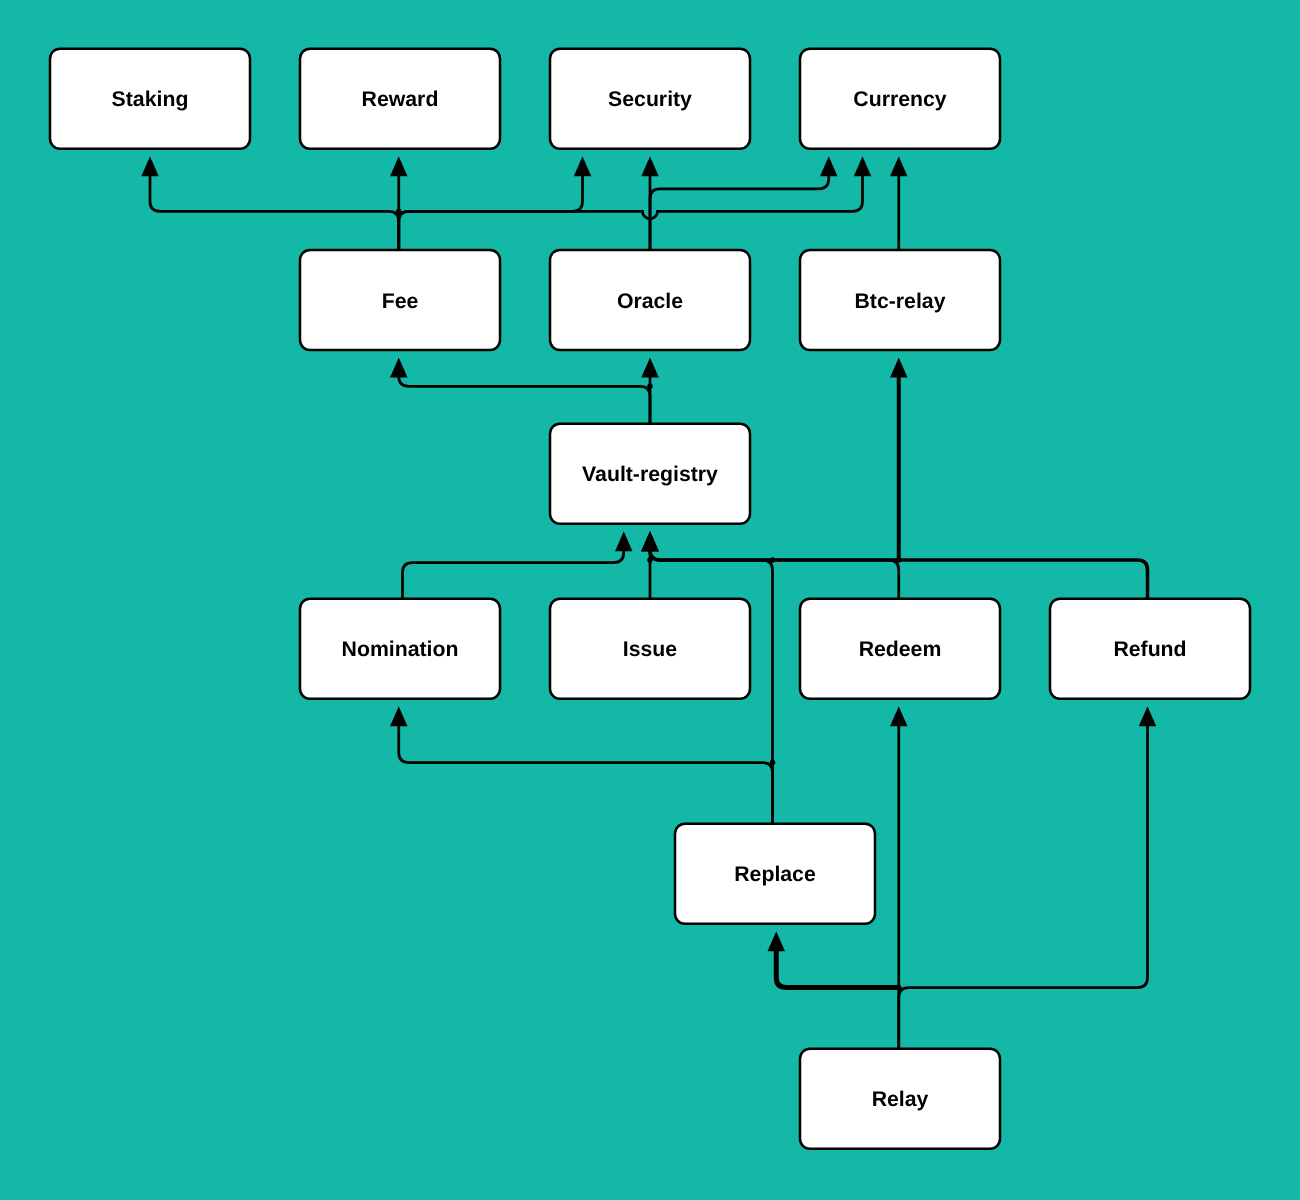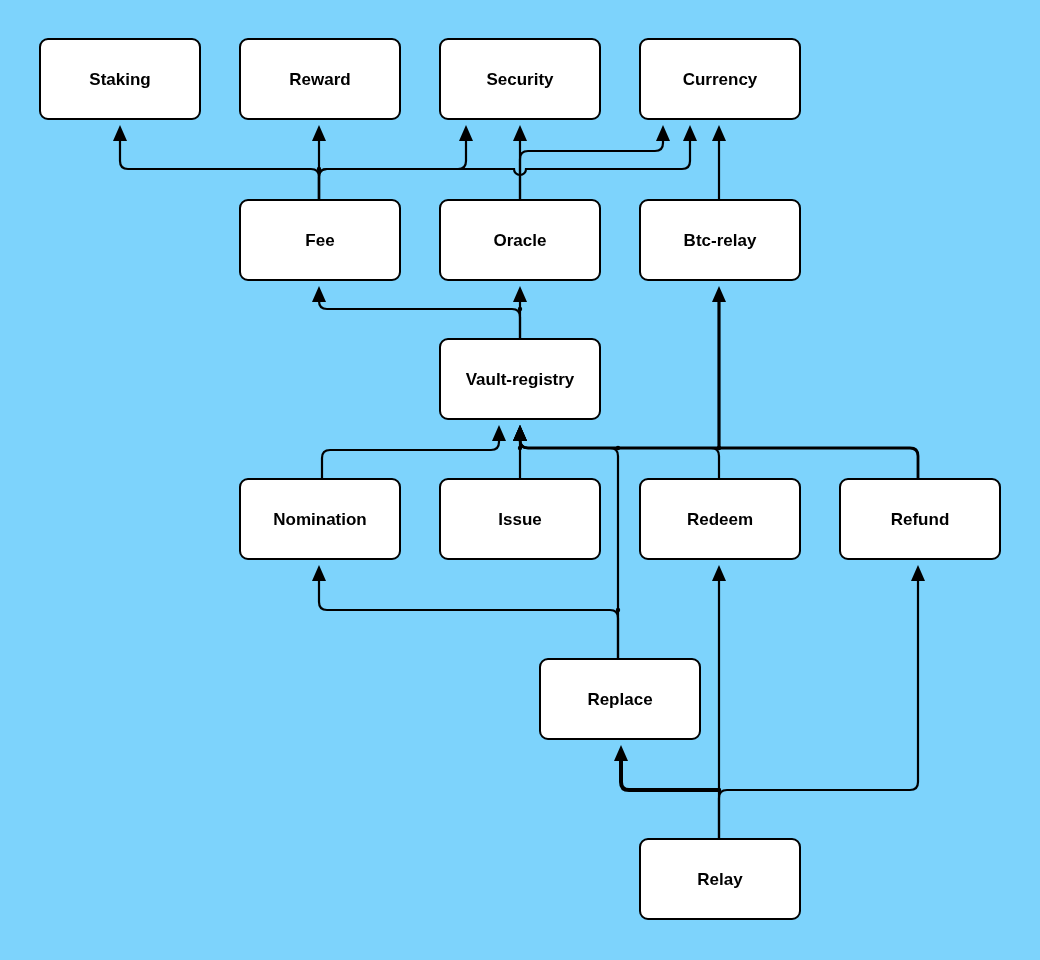--- a/index.html
+++ b/index.html
@@ -5,21 +5,21 @@
   html, body {
     margin: 0;
     padding: 0;
     background: #ffffff;
     font-family: "Liberation Sans", sans-serif;
   }
   .canvas-wrap {
     position: relative;
     width: 1040px;
     height: 960px;
-    background: #7dd3fc;
+    background: #14b8a6;
     overflow: hidden;
   }
   svg { display: block; }
   .edge-path { fill: none; stroke: #000000; }
   .arrow-head { fill: #000000; stroke: none; }
   .node-rect { fill: #ffffff; stroke: #000000; stroke-width: 2; }
   .node-label {
     font-family: "Liberation Sans", sans-serif;
     font-size: 17px;
     font-weight: bold;

